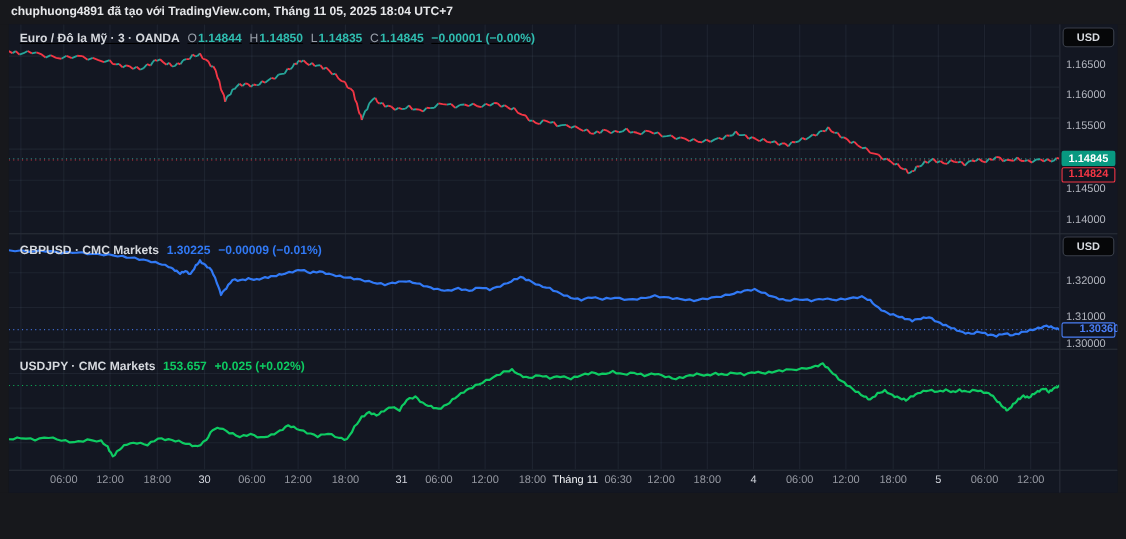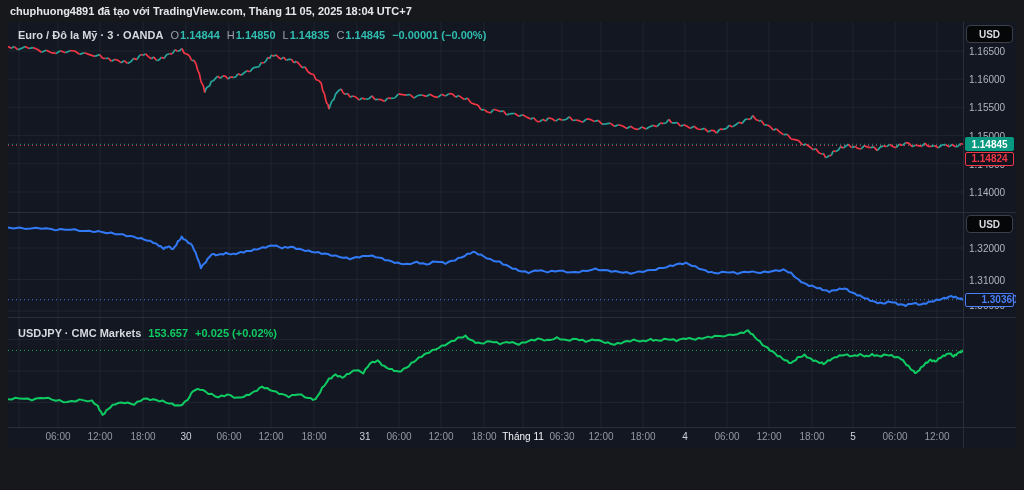--- a/index.html
+++ b/index.html
@@ -5,21 +5,21 @@
   html,body{margin:0;padding:0;background:#17181c;width:1024px;height:490px;overflow:hidden;
     font-family:"Liberation Sans", sans-serif;}
   .screen{position:relative;width:1024px;height:490px;background:#17181c;}
   .topbar{position:absolute;top:0;left:0;width:1024px;height:22px;background:#17181c;
     color:#e6e7ea;font-size:11px;font-weight:700;line-height:22px;padding-left:10px;box-sizing:border-box;}
   .chart-outer{position:absolute;top:22px;left:0;width:1024px;height:426px;background:#17181c;}
   .chart-inner{position:absolute;top:0;left:8px;width:1008px;height:426px;background:#131722;overflow:hidden;}
   .pane{position:absolute;left:0;width:1008px;overflow:hidden;}
   .plot{position:absolute;left:0;top:0;width:955px;height:100%;display:block;}
   .axis{position:absolute;left:955px;top:0;width:53px;height:100%;}
-  .ptick{position:absolute;left:6px;transform:translateY(-50%);font-size:10px;color:#b2b5be;white-space:nowrap;}
+  .ptick{position:absolute;left:6px;transform:translateY(-50%);font-size:10px;color:#b2b5be;white-space:nowrap;margin-top:8px;}
   .badge{position:absolute;left:2px;right:2px;height:14px;border-radius:2px;font-size:10px;font-weight:700;
     display:flex;align-items:center;justify-content:center;z-index:3;box-sizing:border-box;}
   .badge.solid{color:#ffffff;}
   .badge.outline{background:#10141f;border:1px solid;}
   .cur-btn{position:absolute;top:3px;left:3px;right:3px;height:16px;background:#060709;border:1px solid #3a3f4a;
     border-radius:4px;color:#d8dbe0;font-size:10px;font-weight:700;display:flex;align-items:center;justify-content:center;z-index:4;}
   .legend{position:absolute;left:10px;display:flex;align-items:center;gap:7px;font-size:11px;z-index:5;white-space:nowrap;}
   .legend .sym{color:#d6d9de;font-weight:600;}
   .legend .k{color:#9aa0aa;}
   .legend .v,.legend .chg{font-weight:600;}
@@ -86,21 +86,21 @@
           <div class="cur-btn">USD</div>
         <div class="ptick" style="top: 28.9878px;">1.16500</div>
             <div class="ptick" style="top: 57.1861px;">1.16000</div>
             <div class="ptick" style="top: 85.3844px;">1.15500</div>
             <div class="ptick" style="top: 113.583px;">1.15000</div>
             <div class="ptick" style="top: 141.781px;">1.14500</div>
             <div class="ptick" style="top: 169.979px;">1.14000</div>
             <div class="badge solid" style="top: 115.324px; background: rgb(8, 153, 129);">1.14845</div>
             <div class="badge outline" style="top: 129.508px; border-color: rgb(242, 54, 69); color: rgb(242, 54, 69);">1.14824</div>
           </div>
-        <div class="legend" style="top:7px;">
+        <div class="legend" style="top:7px;text-decoration:underline;">
           <span class="sym">Euro / Đô la Mỹ · 3 · OANDA</span>
           <span class="ohlc-group" style="color:#2fbdb0;">
             <span class="k">O</span>
             <span class="v">1.14844</span>
           </span>
           <span class="ohlc-group" style="color:#2fbdb0;">
             <span class="k">H</span>
             <span class="v">1.14850</span>
           </span>
           <span class="ohlc-group" style="color:#2fbdb0;">
@@ -146,20 +146,25 @@
             <line x1="0" y1="87.7" x2="955" y2="87.7" stroke="#4a7ef5" stroke-width="1" stroke-dasharray="1 3" opacity="0.85"></line>
             <polyline fill="none" stroke="#3179f5" stroke-width="2" stroke-linejoin="round" stroke-linecap="round" points="0.0,15.5 5.7,16.4 11.5,15.5 17.2,16.9 22.6,16.5 28.0,15.7 33.4,16.8 38.2,16.3 43.0,17.0 47.8,18.4 52.5,17.0 57.3,17.8 62.1,17.7 66.9,17.3 71.6,19.1 76.4,18.9 81.2,18.8 86.0,20.1 90.7,19.1 94.9,20.2 99.0,21.2 103.1,20.5 107.0,22.2 110.8,22.3 114.6,22.2 118.4,24.2 122.2,23.9 126.1,24.8 129.6,26.4 133.1,26.0 136.6,27.8 139.4,28.7 142.3,28.7 145.2,30.9 147.1,31.2 149.0,32.1 150.9,34.2 152.5,34.0 154.1,35.6 155.7,37.1 157.3,35.2 158.8,35.6 160.4,34.5 162.0,34.8 163.6,37.0 165.2,36.9 166.8,34.6 168.4,32.8 170.0,29.0 171.3,28.5 172.5,27.0 173.8,24.6 175.4,27.2 177.0,27.6 178.6,28.7 180.5,31.2 182.4,31.4 184.3,33.6 185.9,37.7 187.5,40.3 189.1,45.3 190.4,48.4 191.6,51.4 192.9,56.2 194.5,53.2 196.1,51.6 197.7,50.5 199.6,46.7 201.5,45.1 203.4,42.5 205.6,41.9 207.9,43.4 210.1,42.7 212.6,42.1 215.2,42.6 217.7,40.8 220.3,41.8 222.8,42.4 225.4,41.6 227.9,42.2 230.5,41.0 233.0,39.9 235.6,40.7 238.1,39.1 240.7,39.1 243.2,39.1 245.8,37.2 248.3,37.6 251.5,36.7 254.7,35.2 257.9,35.7 260.4,34.2 262.9,33.5 265.5,33.8 268.4,33.5 271.2,35.2 274.1,36.4 276.9,34.9 279.8,35.7 282.7,34.7 285.5,35.1 288.4,37.1 291.3,36.8 294.5,37.8 297.6,39.1 300.8,38.5 304.0,40.1 307.2,40.4 310.4,40.1 313.6,41.9 316.7,41.5 319.9,42.0 323.7,43.8 327.6,43.4 331.4,45.0 334.9,45.8 338.4,45.4 341.9,47.3 345.1,46.0 348.3,45.0 351.4,45.5 354.6,43.9 357.8,43.9 361.0,44.1 364.2,43.5 367.4,45.2 370.5,45.6 373.7,45.9 376.9,48.2 380.1,48.3 383.3,49.2 386.5,50.9 389.6,50.5 392.8,51.7 396.0,52.3 399.2,51.7 402.4,52.2 405.6,50.8 408.7,49.7 411.9,51.6 415.1,51.2 418.3,52.4 421.5,51.9 424.7,49.6 427.8,49.7 431.0,50.0 434.2,49.9 437.4,51.8 440.6,49.8 443.8,48.8 446.9,48.6 450.1,46.0 453.3,45.5 456.5,44.2 459.4,41.8 462.2,41.7 465.1,39.7 467.6,40.4 470.2,42.6 472.7,42.4 475.9,44.5 479.1,46.6 482.3,47.0 485.5,48.9 488.6,49.4 491.8,49.6 495.0,52.4 498.2,53.0 501.4,54.7 504.6,56.8 507.7,56.8 510.9,58.9 514.1,59.6 517.3,59.3 520.5,61.2 523.7,59.6 526.8,58.5 530.0,58.8 533.2,58.2 536.4,59.4 539.6,60.4 543.4,58.8 547.2,59.6 551.0,58.8 555.2,58.8 559.3,60.6 563.4,60.2 567.3,60.0 571.1,60.4 574.9,58.7 579.0,58.9 583.2,58.1 587.3,56.5 591.5,58.3 595.6,58.0 599.7,58.3 603.6,59.8 607.4,59.0 611.2,60.0 615.0,60.8 618.8,60.1 622.7,61.7 626.8,60.6 630.9,59.4 635.1,60.0 639.2,58.3 643.4,57.9 647.5,58.0 651.3,55.9 655.1,56.1 658.9,55.2 662.1,53.4 665.3,53.9 668.5,52.2 671.7,51.6 674.9,52.2 678.0,50.6 681.2,52.5 684.4,54.1 687.6,54.2 690.8,56.7 694.0,57.4 697.1,58.2 700.3,60.2 703.5,59.9 706.7,61.1 710.5,61.4 714.3,59.7 718.2,60.3 722.0,60.6 725.8,60.1 729.6,61.9 733.1,60.5 736.6,59.8 740.1,60.3 744.3,59.4 748.4,60.4 752.5,61.0 756.4,59.5 760.2,60.3 764.0,59.3 767.8,58.3 771.6,59.0 775.5,57.3 778.0,58.8 780.6,60.6 783.1,60.5 785.6,63.9 788.2,66.0 790.7,67.5 793.3,70.3 795.8,70.8 798.4,72.2 801.2,74.1 804.1,73.6 807.0,75.2 809.5,76.3 812.1,76.1 814.6,78.1 816.8,78.2 819.1,78.4 821.3,80.2 823.8,78.4 826.4,78.2 828.9,78.2 831.5,76.5 834.0,77.1 836.6,76.5 839.1,77.2 841.7,79.9 844.2,80.5 846.8,81.5 849.3,83.5 851.9,83.3 854.4,85.1 857.0,86.4 859.5,86.4 862.0,88.7 864.6,89.1 867.1,89.7 869.7,91.3 872.2,90.5 874.8,91.4 877.3,91.4 879.9,89.5 882.4,90.0 885.0,90.6 887.5,90.6 890.1,92.8 892.6,92.2 895.2,92.7 897.7,94.0 900.2,92.0 902.8,92.1 905.3,91.5 907.9,91.0 910.4,92.8 913.0,92.6 915.5,91.4 918.1,91.7 920.6,89.7 923.2,89.6 925.7,89.5 928.3,87.6 930.8,88.1 933.4,87.2 935.9,85.8 938.4,86.4 941.0,84.6 943.5,84.0 945.5,85.4 947.4,84.6 949.3,86.0 951.2,86.7 953.1,86.4 955.0,87.7"></polyline>
           </svg>
         <div class="axis">
           <div class="cur-btn">USD</div>
         <div class="ptick" style="top: 36.0081px;">1.32000</div>
             <div class="ptick" style="top: 67.5113px;">1.31000</div>
             <div class="ptick" style="top: 93px;">1.30000</div>
             <div class="badge outline" style="top: 80.6733px; border-color: rgb(74, 126, 245); color: rgb(74, 126, 245); padding-left: 20px;">1.30360</div>
           </div>
+        <div class="legend" style="top:10px;">
+          <span class="sym">GBPUSD · CMC Markets</span>
+          <span class="v" style="color:#3179f5;">1.30225</span>
+          <span class="chg" style="color:#3179f5;">−0.00009 (−0.01%)</span>
+        </div>
       </div>
 
       <div class="pane" style="top:295px;height:110px;">
         <svg class="plot" viewBox="0 0 955 110" preserveAspectRatio="none">
             <line x1="11" y1="0" x2="11" y2="110" stroke="rgba(149,164,193,0.09)"></line>
             <line x1="50" y1="0" x2="50" y2="110" stroke="rgba(149,164,193,0.09)"></line>
             <line x1="92" y1="0" x2="92" y2="110" stroke="rgba(149,164,193,0.09)"></line>
             <line x1="135" y1="0" x2="135" y2="110" stroke="rgba(149,164,193,0.09)"></line>
             <line x1="178" y1="0" x2="178" y2="110" stroke="rgba(149,164,193,0.09)"></line>
             <line x1="221" y1="0" x2="221" y2="110" stroke="rgba(149,164,193,0.09)"></line>

